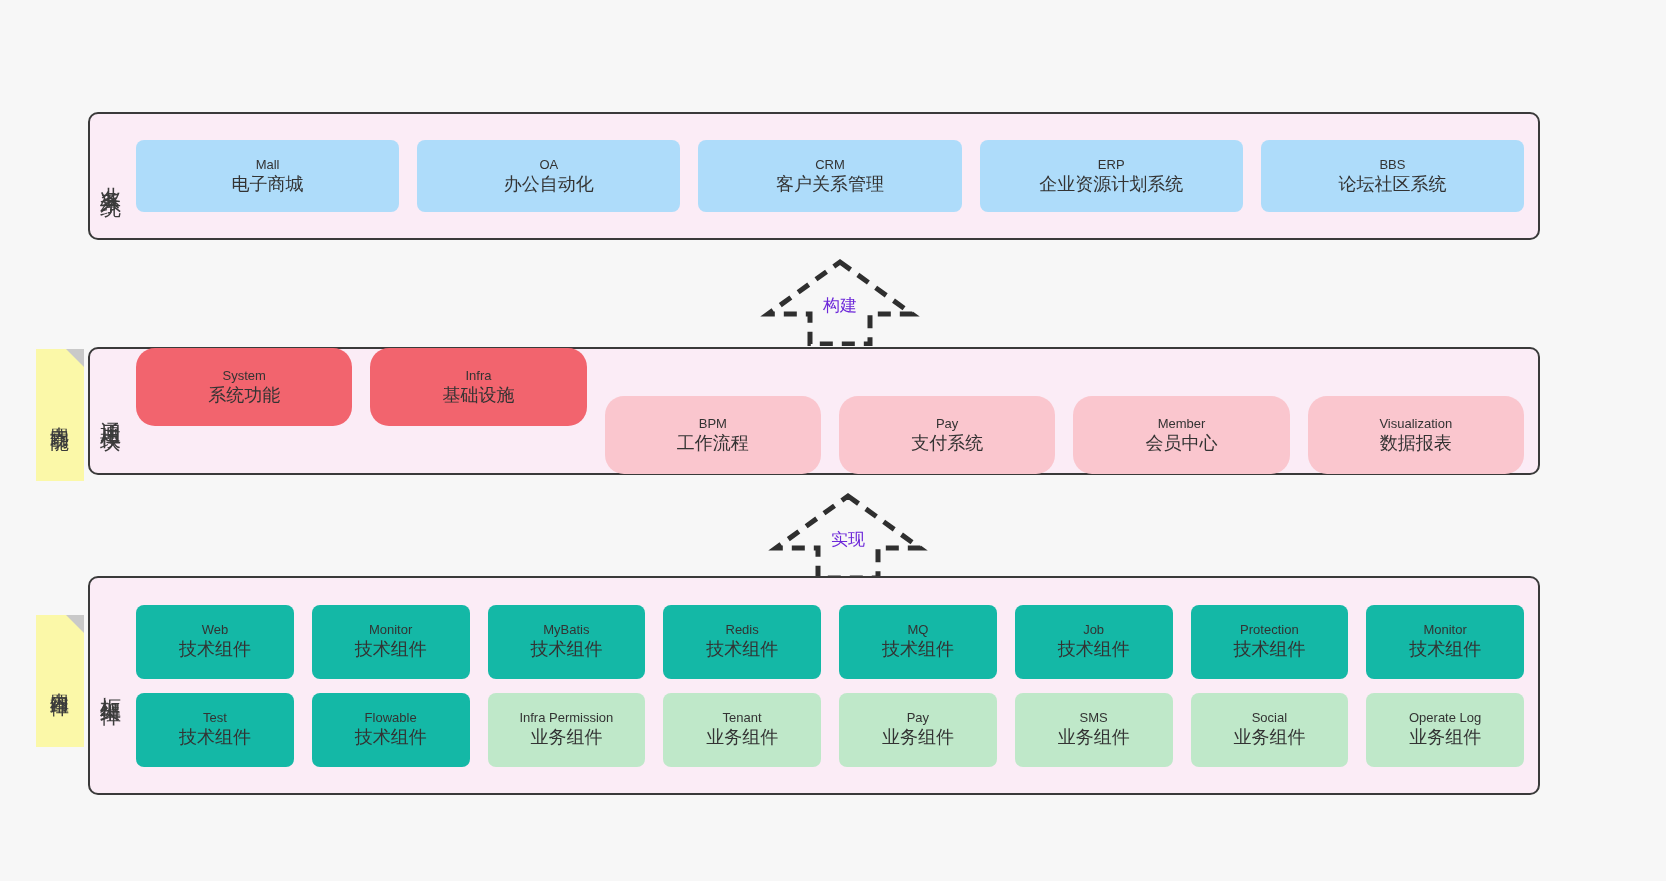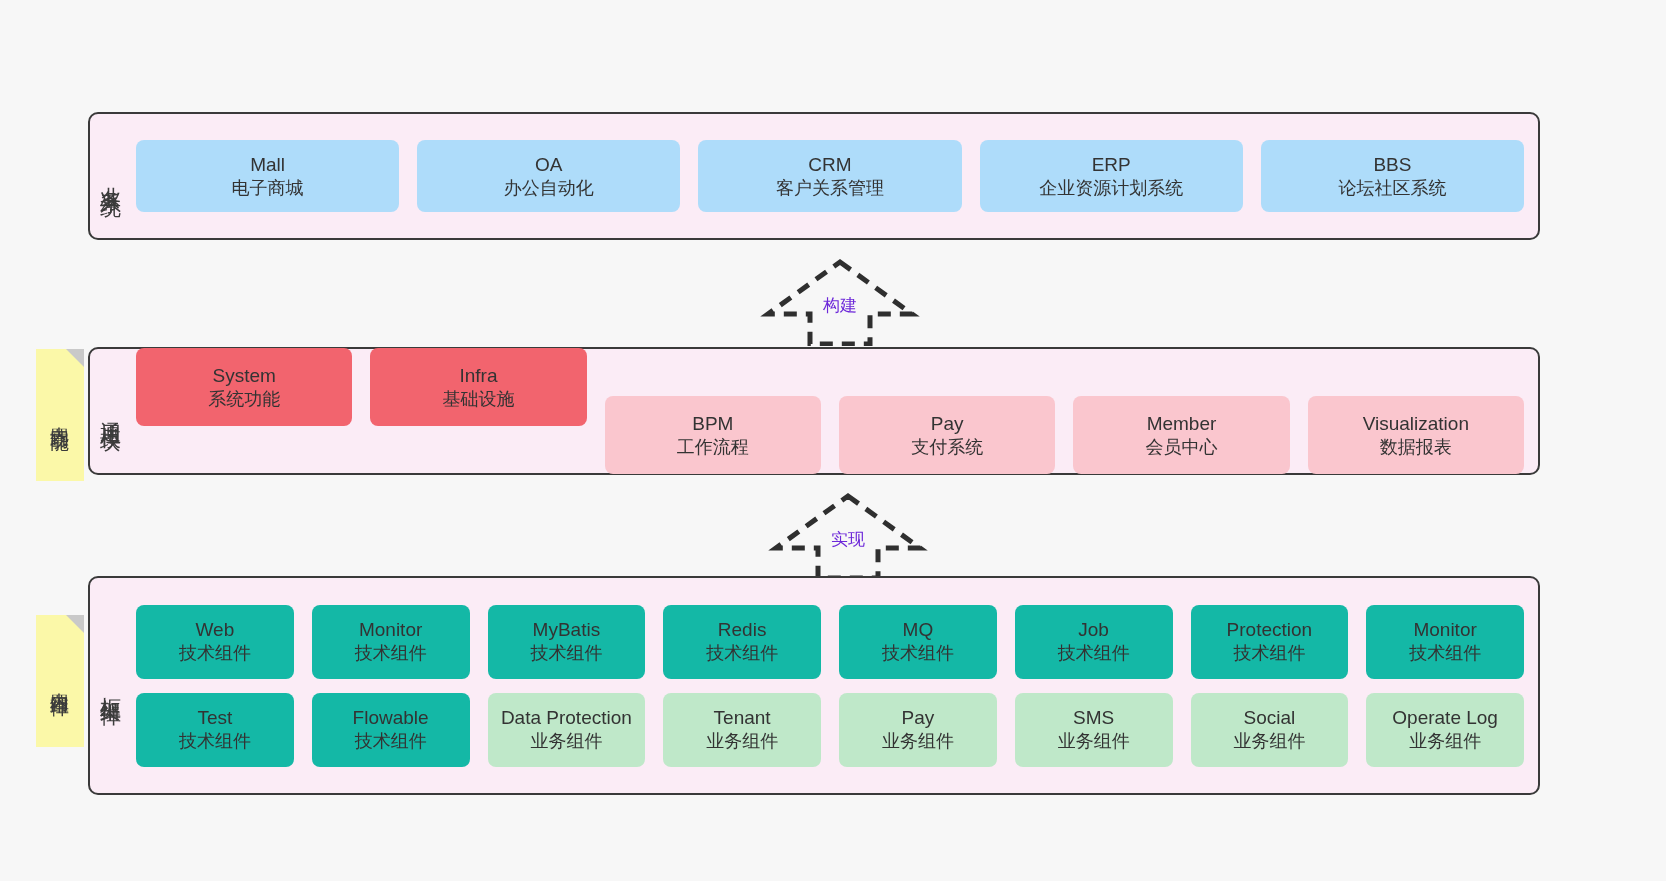--- a/index.html
+++ b/index.html
@@ -69,36 +69,36 @@
     flex-direction: column;
     align-items: center;
     justify-content: center;
     text-align: center;
     color: #333333;
     font-size: 18px;
     line-height: 1.32;
     padding: 4px 6px;
     user-select: none;
   }
-  .cell .t-en { font-size: 19px; }
+  .cell .t-en { font-size: 13px; }
   .cell .t-cn { font-size: 18px; }
 
   
   .c-blue       { background: #aedcfa; }
   .c-red        { background: #f2646e; }
   .c-pink       { background: #fac6ce; margin-top: 48px; }
   .c-greendark  { background: #14b8a6; }
   .c-greenlight { background: #bfe8c9; }
 
   
   #layer-business  { left: 88px;  top: 112px; width: 1452px; height: 128px; }
   #layer-business  .cell { height: 72px; }
 
   #layer-common    { left: 88px;  top: 347px; width: 1452px; height: 128px; }
-  #layer-common    .cell { height: 78px; }
+  #layer-common    .cell { height: 78px; border-radius: 19px; }
 
   #layer-framework { left: 88px;  top: 576px; width: 1452px; height: 219px; }
   #layer-framework .cell { height: 74px; }
 
   
   .note {
     position: absolute;
     box-sizing: border-box;
     width: 48px;
     background: #fbf8a8;
@@ -268,21 +268,21 @@
       <div class="row">
         <div class="cell c-greendark">
           <span class="t-en">Test</span>
           <span class="t-cn">技术组件</span>
         </div>
         <div class="cell c-greendark">
           <span class="t-en">Flowable</span>
           <span class="t-cn">技术组件</span>
         </div>
         <div class="cell c-greenlight">
-          <span class="t-en">Data Protection</span>
+          <span class="t-en">Infra Permission</span>
           <span class="t-cn">业务组件</span>
         </div>
         <div class="cell c-greenlight">
           <span class="t-en">Tenant</span>
           <span class="t-cn">业务组件</span>
         </div>
         <div class="cell c-greenlight">
           <span class="t-en">Pay</span>
           <span class="t-cn">业务组件</span>
         </div>

